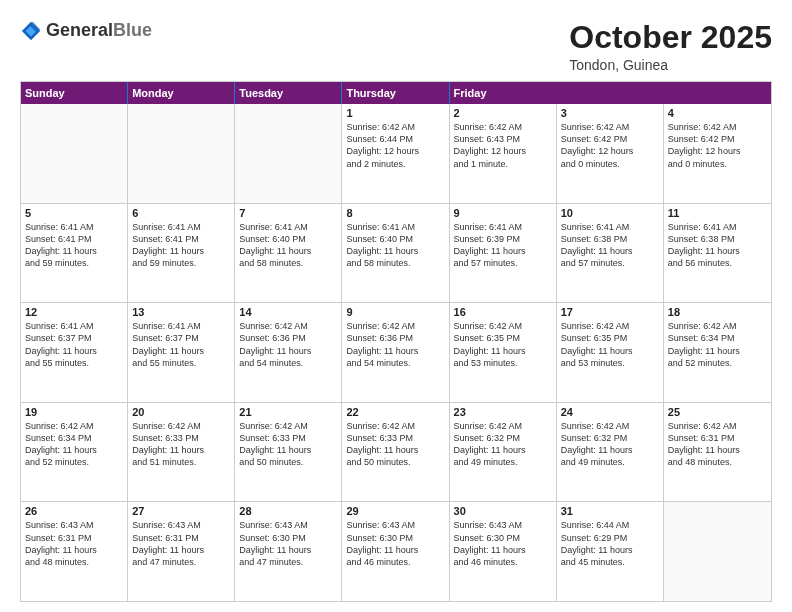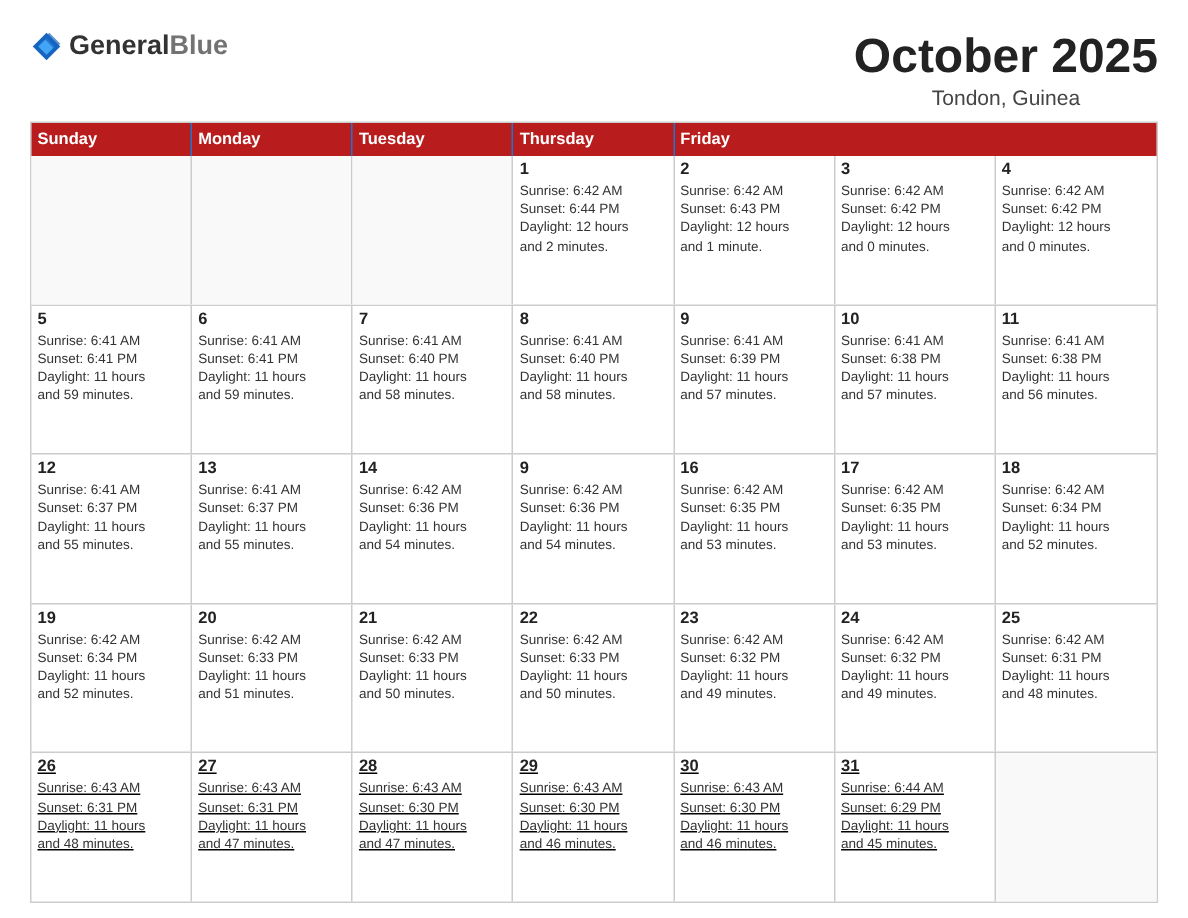--- a/index.html
+++ b/index.html
@@ -33,21 +33,21 @@
       font-weight: bold;
       line-height: 1.2;
     }
     .logo-general { color: #333; }
     .logo-blue { color: #737373; }
     .logo-icon {
       width: 22px;
       height: 22px;
     }
     .title-area {
-      text-align: center;
+      text-align: left;
     }
     .month-title {
       font-size: 32px;
       font-weight: bold;
       color: #222;
       line-height: 1.1;
     }
     .location {
       font-size: 14px;
       color: #444;
@@ -55,21 +55,21 @@
     }
     .calendar {
       flex: 1;
       border: 1px solid #ccc;
       display: flex;
       flex-direction: column;
     }
     .cal-header-row {
       display: grid;
       grid-template-columns: repeat(7, 1fr);
-      background: #b91c1c;
+      background: #701a75;
     }
     .cal-header-cell {
       color: #fff;
       font-size: 11px;
       font-weight: bold;
       padding: 5px 4px;
       text-align: left;
       border-right: 1px solid #1976d2;
     }
     .cal-header-cell:last-child { border-right: none; }
@@ -77,21 +77,21 @@
       flex: 1;
       display: flex;
       flex-direction: column;
     }
     .cal-row {
       display: grid;
       grid-template-columns: repeat(7, 1fr);
       flex: 1;
       border-bottom: 1px solid #ccc;
     }
-    .cal-row:last-child { border-bottom: none; text-decoration: underline; }
+    .cal-row:last-child { border-bottom: none; }
     .cal-cell {
       border-right: 1px solid #ccc;
       padding: 3px 4px;
       font-size: 9.5px;
       color: #333;
       min-height: 0;
       overflow: hidden;
     }
     .cal-cell:last-child { border-right: none; }
     .cal-cell.empty { background: #f9f9f9; }

